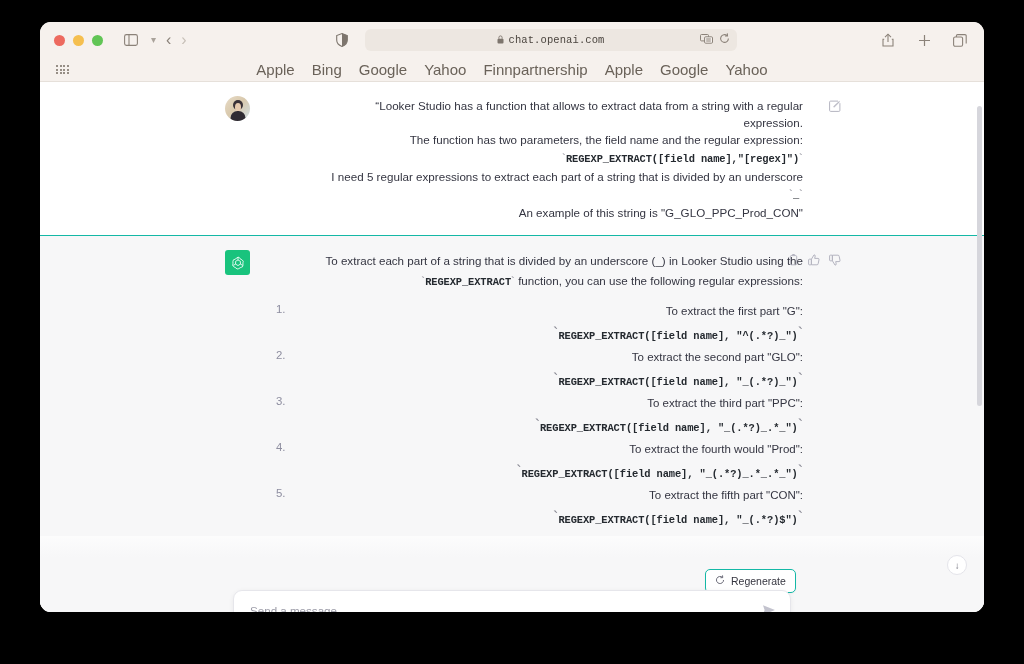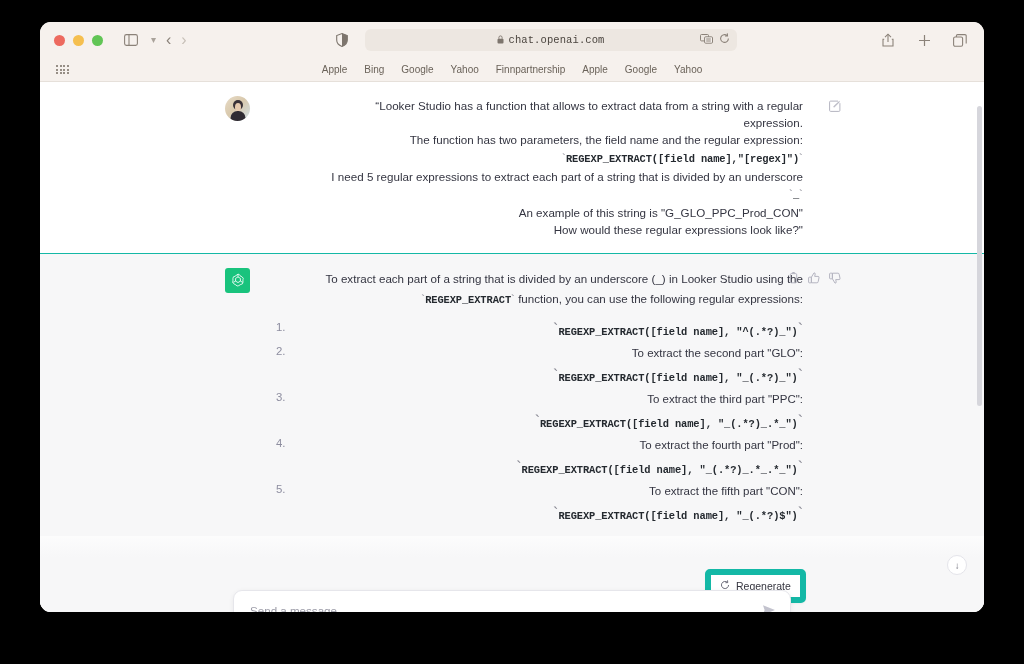--- a/index.html
+++ b/index.html
@@ -92,21 +92,21 @@
     display: grid; grid-template-columns: repeat(4, 2px);
     grid-template-rows: repeat(3, 2px);
     gap: 1.6px;
   }
   .apps-grid i { background: #968e86; width: 2px; height: 2px; display: block; }
   .bm-list {
     position: absolute; left: 0; right: 0;
     display: flex; justify-content: center; gap: 17px;
   }
   .bm-item {
-    font-size: 10px; color: #6a6259;
+    font-size: 15px; color: #6a6259;
     white-space: nowrap;
   }
 
   
   .page {
     position: relative;
     height: calc(590px - 36px - 24px);
     background: #ffffff;
     overflow: hidden;
   }
@@ -215,21 +215,21 @@
     position: absolute; left: 0; right: 0; bottom: 0;
     height: 88px;
     background: linear-gradient(to bottom, rgba(247,247,248,0) 0%, #f7f7f8 38%, #f7f7f8 100%);
     pointer-events: none;
   }
   .regenerate {
     position: absolute;
     left: 665px; top: 487px;
     display: flex; align-items: center; gap: 6px;
     background: #ffffff;
-    border: 6px solid #14b8a6;
+    border: 1px solid #14b8a6;
     border-radius: 5px;
     padding: 5px 9px;
     font-size: 10.5px; color: #35353f;
     box-shadow: 0 1px 2px rgba(0,0,0,0.04);
   }
   .composer {
     position: absolute;
     left: 193px; top: 508px;
     width: 558px; height: 40px;
     background: #ffffff;
@@ -400,21 +400,20 @@
             <div class="u-line">expression.</div>
             <div class="u-line">The function has two parameters, the field name and the regular expression:</div>
             <div class="u-line">
               <span class="tick">`</span><span class="code-inline">REGEXP_EXTRACT([field name],"[regex]")</span><span class="tick">`</span>
             </div>
             <div class="u-line">I need 5 regular expressions to extract each part of a string that is divided by an underscore</div>
             <div class="u-line">
               <span class="tick">`</span><span class="code-inline">_</span><span class="tick">`</span>
             </div>
             <div class="u-line">An example of this string is "G_GLO_PPC_Prod_CON"</div>
-            <div class="u-line">How would these regular expressions look like?"</div>
           </div>
           <div class="msg-actions user-edit">
             <span>
               <svg width="12" height="12" viewBox="0 0 12 12" fill="none" stroke="#b4b4c0" stroke-width="1">
                 <path d="M10.2 1.5 L10.5 1.8 L5.6 6.7 L4.8 7 L5.1 6.2 Z"></path>
                 <path d="M9 1.1 H1.6 A1 1 0 0 0 0.6 2.1 V10.4 A1 1 0 0 0 1.6 11.4 H9.9 A1 1 0 0 0 10.9 10.4 V3.2"></path>
               </svg>
             </span>
           </div>
         </div>
@@ -432,32 +431,33 @@
             </svg>
           </div>
           <div class="msg-body">
             <div class="a-para">
               <span>To extract each part of a string that is divided by an underscore (_) in Looker Studio using the</span><br>
               <span class="tick">`</span><span class="code-inline">REGEXP_EXTRACT</span><span class="tick">`</span><span> function, you can use the following regular expressions:</span>
             </div>
 
             <ol class="regex-list">
               <li>
+                <div class="li-text">To extract the first part "G":</div>
                 <div class="li-code"><span class="tick">`</span><span class="code-inline">REGEXP_EXTRACT([field name], "^(.*?)_")</span><span class="tick">`</span></div>
               </li>
               <li>
                 <div class="li-text">To extract the second part "GLO":</div>
                 <div class="li-code"><span class="tick">`</span><span class="code-inline">REGEXP_EXTRACT([field name], "_(.*?)_")</span><span class="tick">`</span></div>
               </li>
               <li>
                 <div class="li-text">To extract the third part "PPC":</div>
                 <div class="li-code"><span class="tick">`</span><span class="code-inline">REGEXP_EXTRACT([field name], "_(.*?)_.*_")</span><span class="tick">`</span></div>
               </li>
               <li>
-                <div class="li-text">To extract the fourth part "Prod":</div>
+                <div class="li-text">To extract the fourth would "Prod":</div>
                 <div class="li-code"><span class="tick">`</span><span class="code-inline">REGEXP_EXTRACT([field name], "_(.*?)_.*_.*_")</span><span class="tick">`</span></div>
               </li>
               <li>
                 <div class="li-text">To extract the fifth part "CON":</div>
                 <div class="li-code"><span class="tick">`</span><span class="code-inline">REGEXP_EXTRACT([field name], "_(.*?)$")</span><span class="tick">`</span></div>
               </li>
             </ol>
           </div>
 
           <div class="msg-actions">

